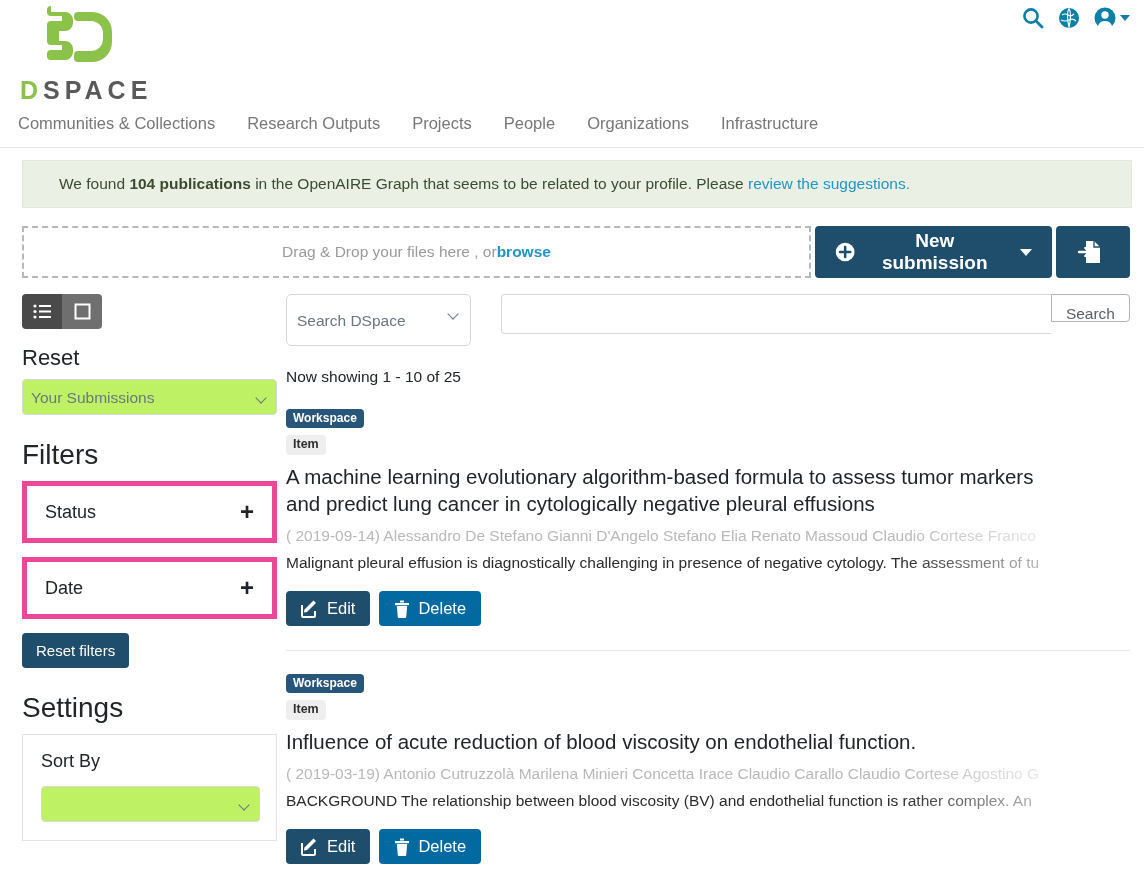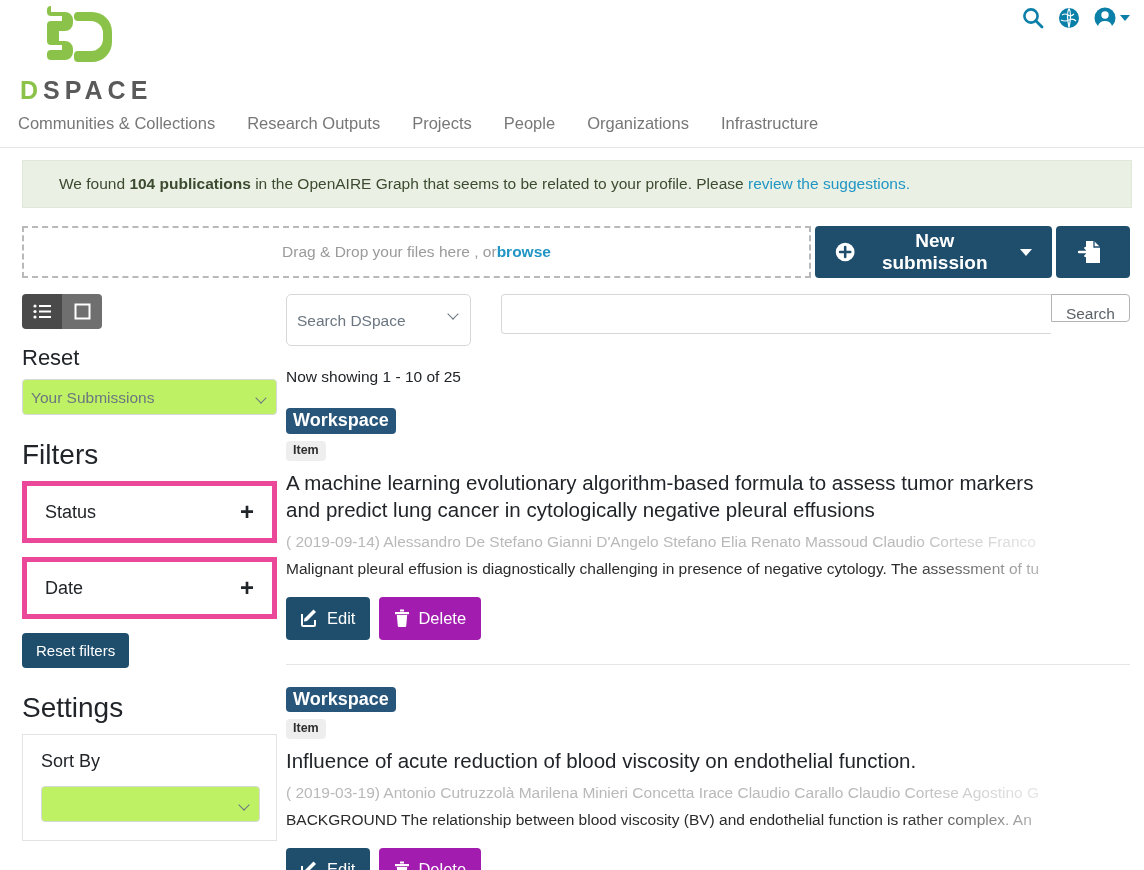--- a/index.html
+++ b/index.html
@@ -142,21 +142,21 @@
     font-family:"Liberation Sans", sans-serif;
   }
 
   .showing { font-size:15.5px; color:#212529; margin:22px 0 0 0; }
 
   
   .res-item { padding-top:22px; }
   .res-item + .res-item { border-top:1px solid #e6e6e6; margin-top:24px; }
   .badge-ws {
     display:inline-block; background:#28557a; color:#fff; border-radius:4px;
-    font-size:18px; font-weight:bold; padding:3px 7px; line-height:1.1;
+    font-size:12px; font-weight:bold; padding:3px 7px; line-height:1.1;
   }
   .badge-item {
     display:inline-block; background:#eeeeee; color:#2f2f2f; border-radius:4px;
     font-size:12.5px; font-weight:bold; padding:3px 7px; line-height:1.1; margin-top:7px;
   }
   .res-title {
     font-size:20.5px; color:#212529; line-height:1.32; margin:8px 0 0 0;
     max-width:775px; font-weight:normal;
   }
   .res-meta-wrap { position:relative; height:24px; overflow:hidden; margin-top:10px; }
@@ -170,22 +170,22 @@
     background:linear-gradient(to right, rgba(255,255,255,0), #ffffff 92%);
     pointer-events:none;
   }
   .res-actions { display:flex; gap:9px; margin-top:13px; }
   .btn-edit {
     background:#1f4e6d; color:#fff; border:none; border-radius:4px;
     font-size:16.5px; padding:8px 15px; display:flex; align-items:center; gap:8px; cursor:pointer;
     font-family:"Liberation Sans", sans-serif;
   }
   .btn-del {
-    background:#a21caf; color:#fff; border:none; border-radius:4px;
-    font-size:16.5px; padding:12px 15px; display:flex; align-items:center; gap:8px; cursor:pointer;
+    background:#0369a1; color:#fff; border:none; border-radius:4px;
+    font-size:16.5px; padding:4px 15px; display:flex; align-items:center; gap:8px; cursor:pointer;
     font-family:"Liberation Sans", sans-serif;
   }
 </style>
 </head>
 <body>
 
 <div class="header">
 
   <div class="brand">
     <svg class="logo-mark" viewBox="0 0 70 62">

